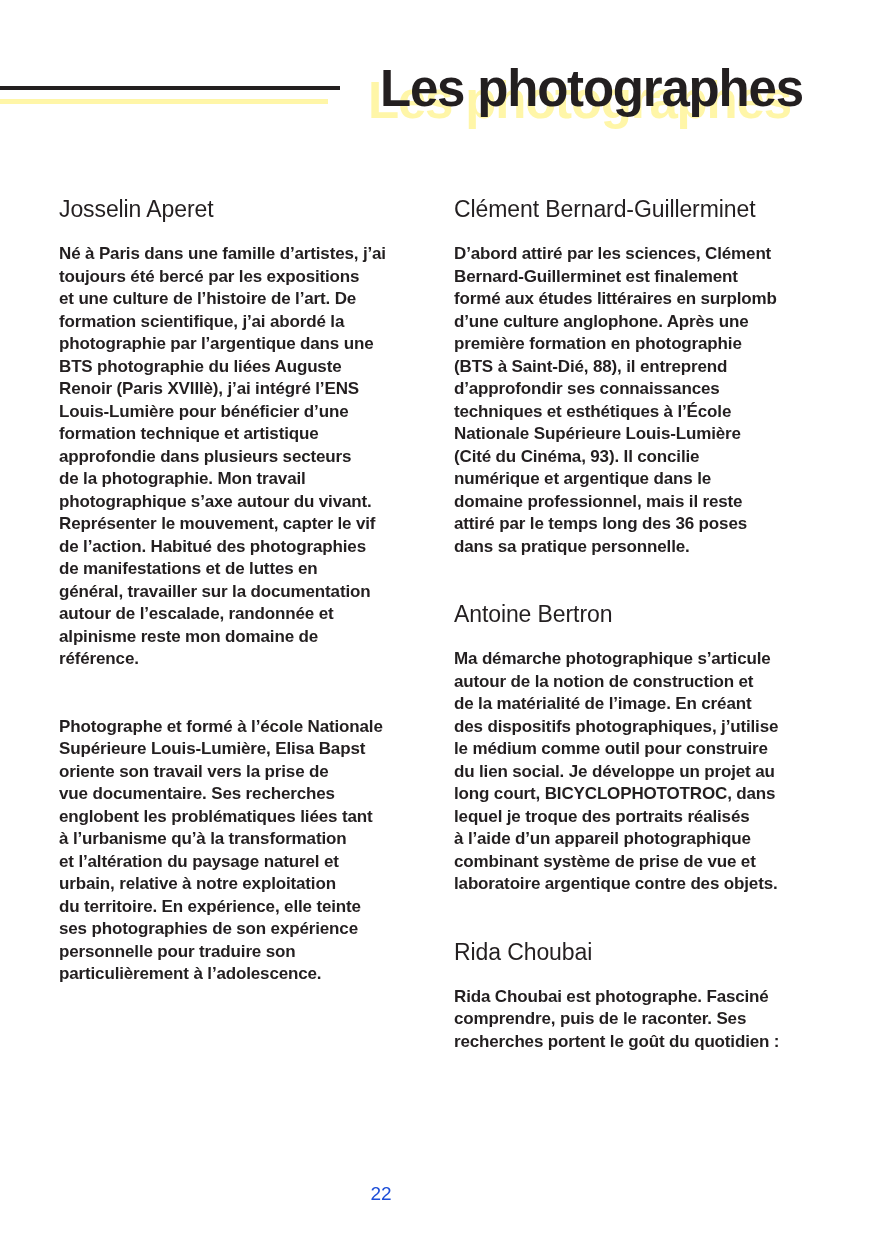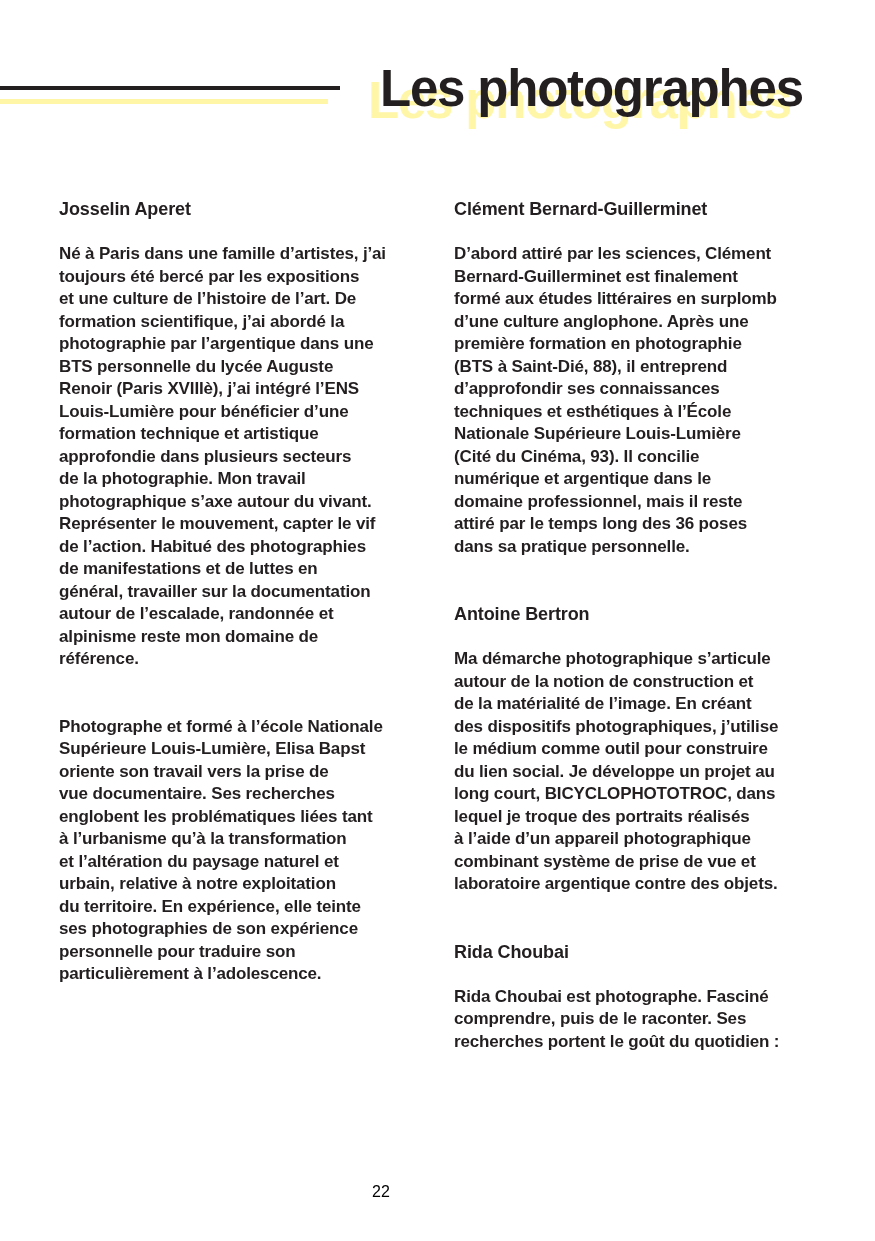--- a/index.html
+++ b/index.html
@@ -56,64 +56,64 @@
     top: 198px;
     width: 360px;
   }
   .col-left { left: 59px; }
   .col-right { left: 454px; }
   .bio {
     margin: 0 0 45px 0;
   }
   .bio-name {
     margin: 0 0 22.5px 0;
-    font-size: 18px;
-    font-weight: 700;
+    font-size: 23px;
+    font-weight: 400;
     line-height: 22.5px;
     letter-spacing: -0.1px;
   }
   .bio-text {
     margin: 0;
     font-size: 17px;
     font-weight: 700;
     line-height: 22.5px;
     letter-spacing: -0.15px;
   }
   .bio-text .ln {
     display: block;
     white-space: nowrap;
   }
   .page-number {
     position: absolute;
     left: 0;
     width: 762px;
     top: 1183px;
     text-align: center;
-    font-size: 16px;
-    color: #000000;
+    font-size: 19px;
+    color: #1d4ed8;
   }
 </style>
 </head>
 <body>
 
 <div class="rule-black"></div>
 <div class="rule-yellow"></div>
 <h1 class="title-shadow">Les photographes</h1>
 <h1 class="title">Les photographes</h1>
 
 <div class="column col-left">
     <section class="bio">
       <h2 class="bio-name">Josselin Aperet</h2>
       <p class="bio-text">
         <span class="ln">Né à Paris dans une famille d’artistes, j’ai</span>
         <span class="ln">toujours été bercé par les expositions</span>
         <span class="ln">et une culture de l’histoire de l’art. De</span>
         <span class="ln">formation scientifique, j’ai abordé la</span>
         <span class="ln">photographie par l’argentique dans une</span>
-        <span class="ln">BTS personnelle du lycée Auguste</span>
+        <span class="ln">BTS photographie du liées Auguste</span>
         <span class="ln">Renoir (Paris XVIIIè), j’ai intégré l’ENS</span>
         <span class="ln">Louis-Lumière pour bénéficier d’une</span>
         <span class="ln">formation technique et artistique</span>
         <span class="ln">approfondie dans plusieurs secteurs</span>
         <span class="ln">de la photographie. Mon travail</span>
         <span class="ln">photographique s’axe autour du vivant.</span>
         <span class="ln">Représenter le mouvement, capter le vif</span>
         <span class="ln">de l’action. Habitué des photographies</span>
         <span class="ln">de manifestations et de luttes en</span>
         <span class="ln">général, travailler sur la documentation</span>

